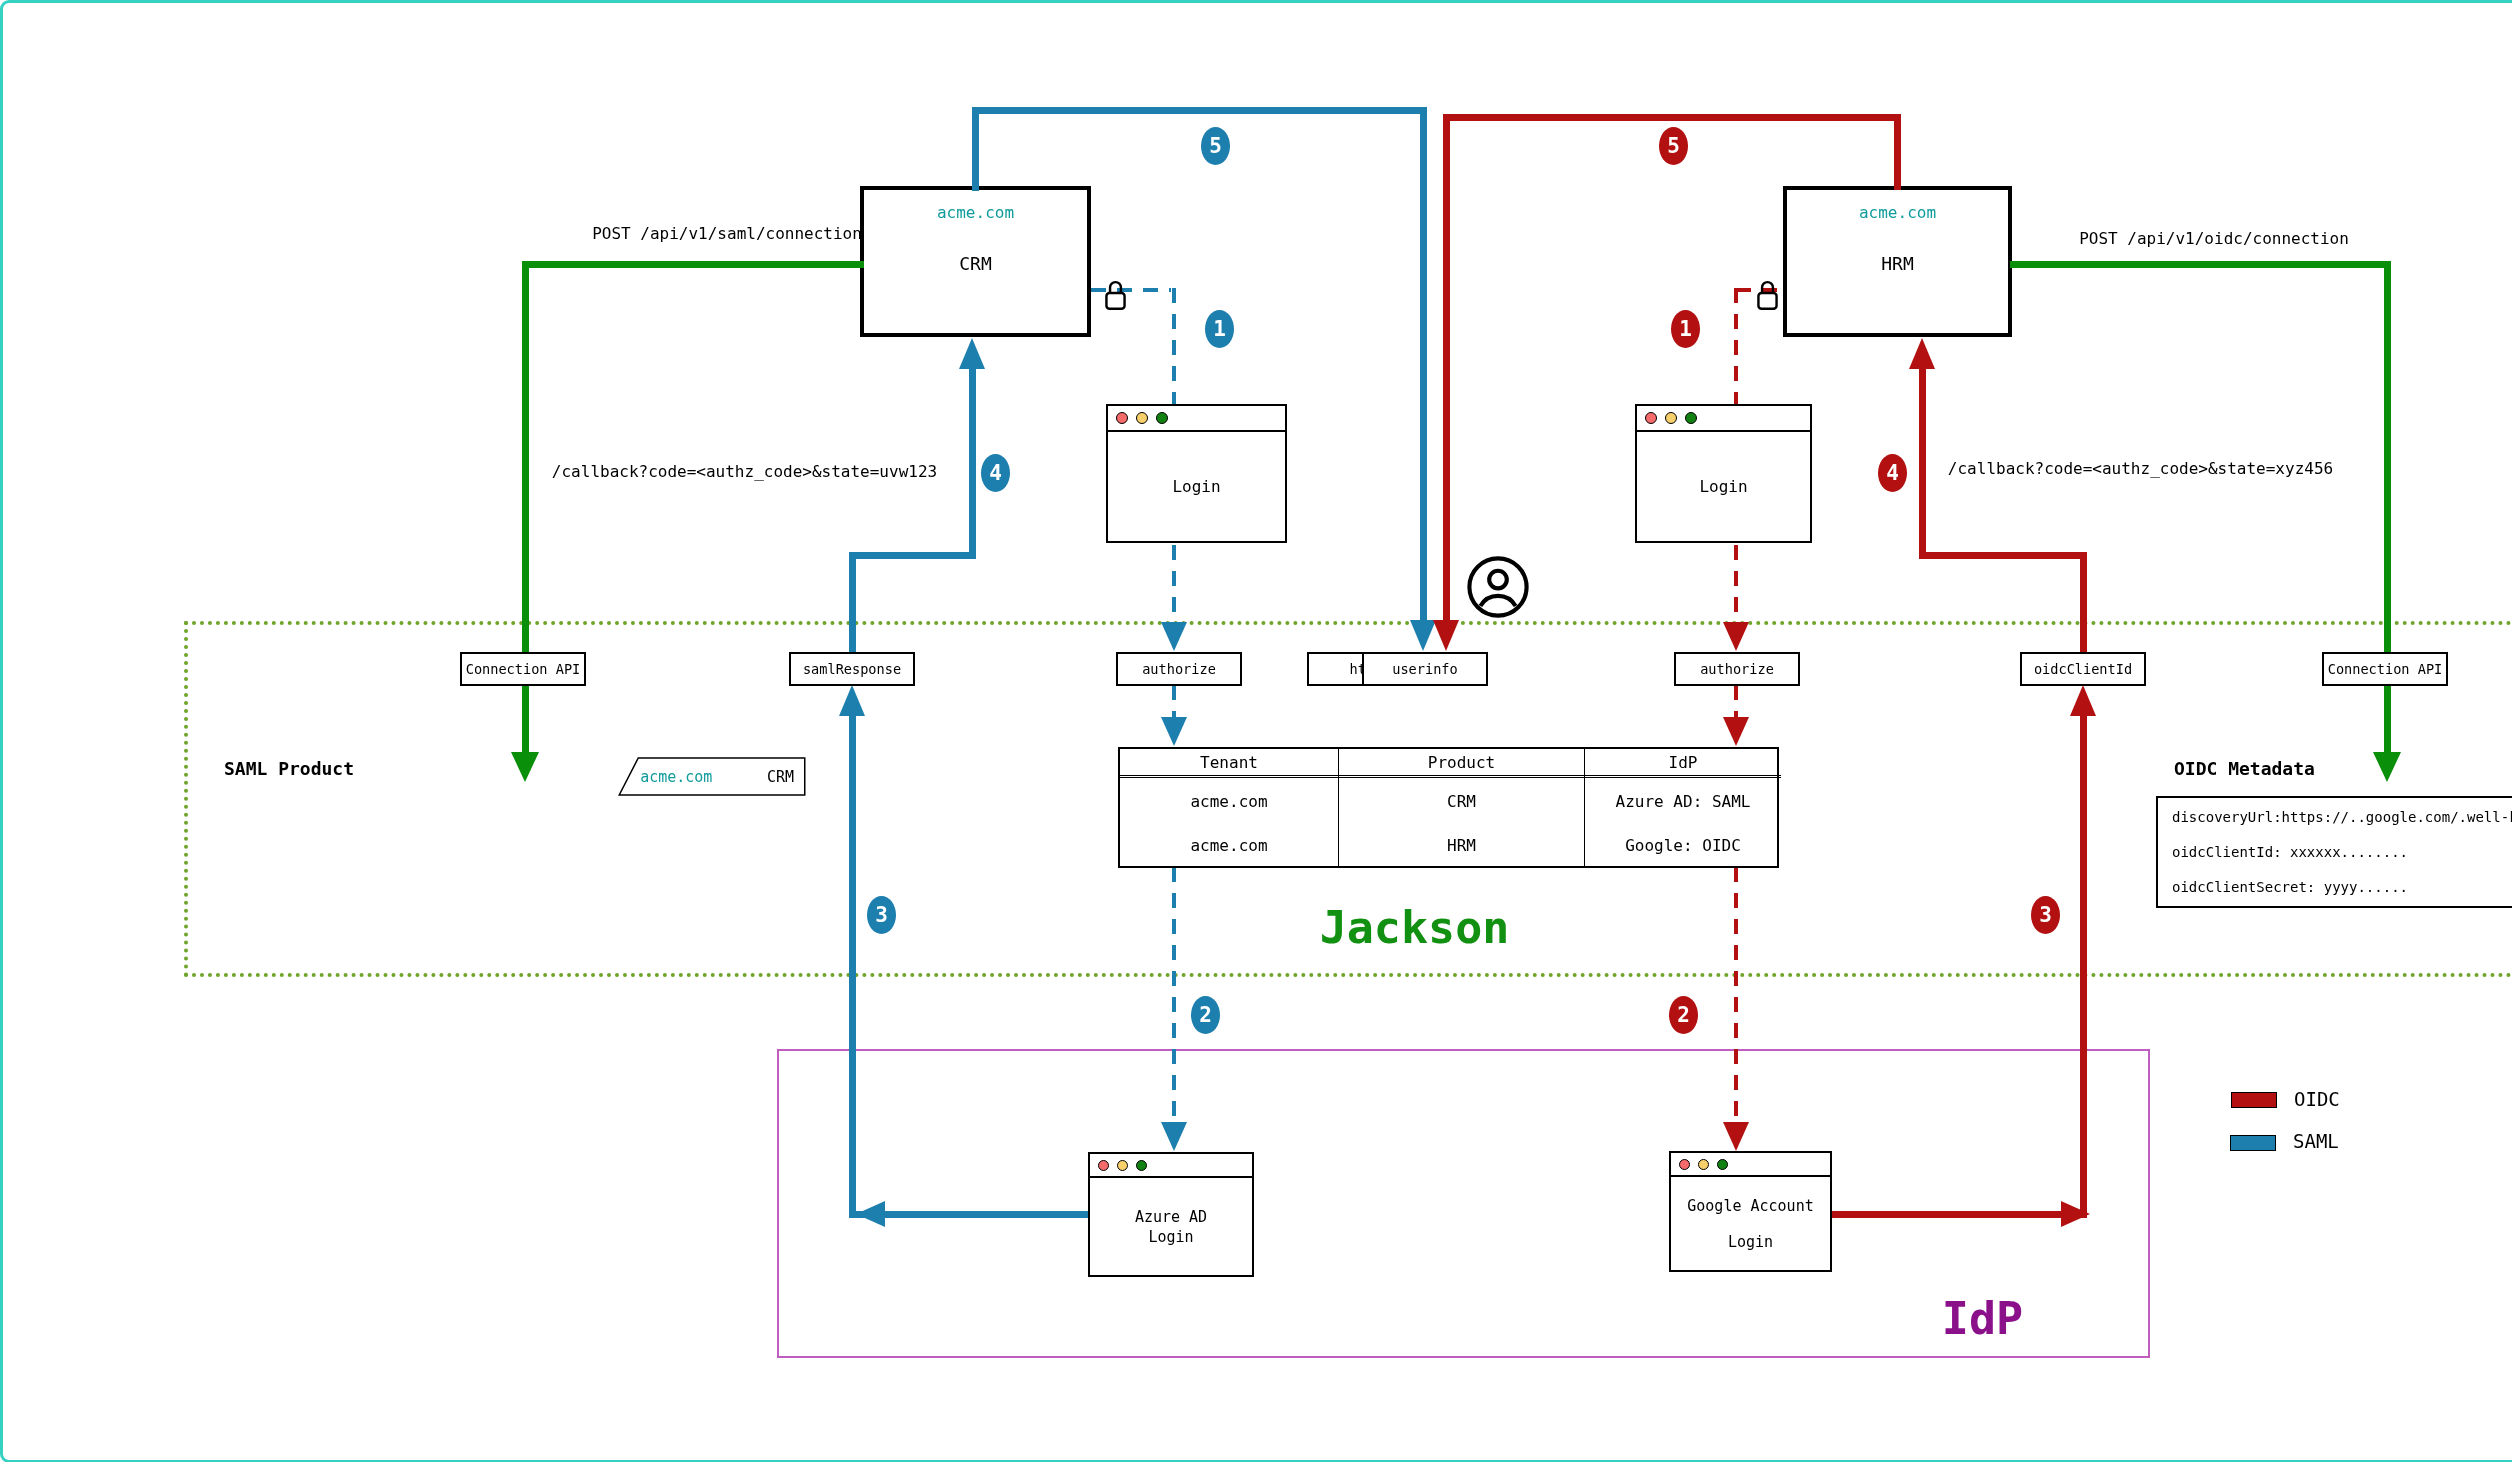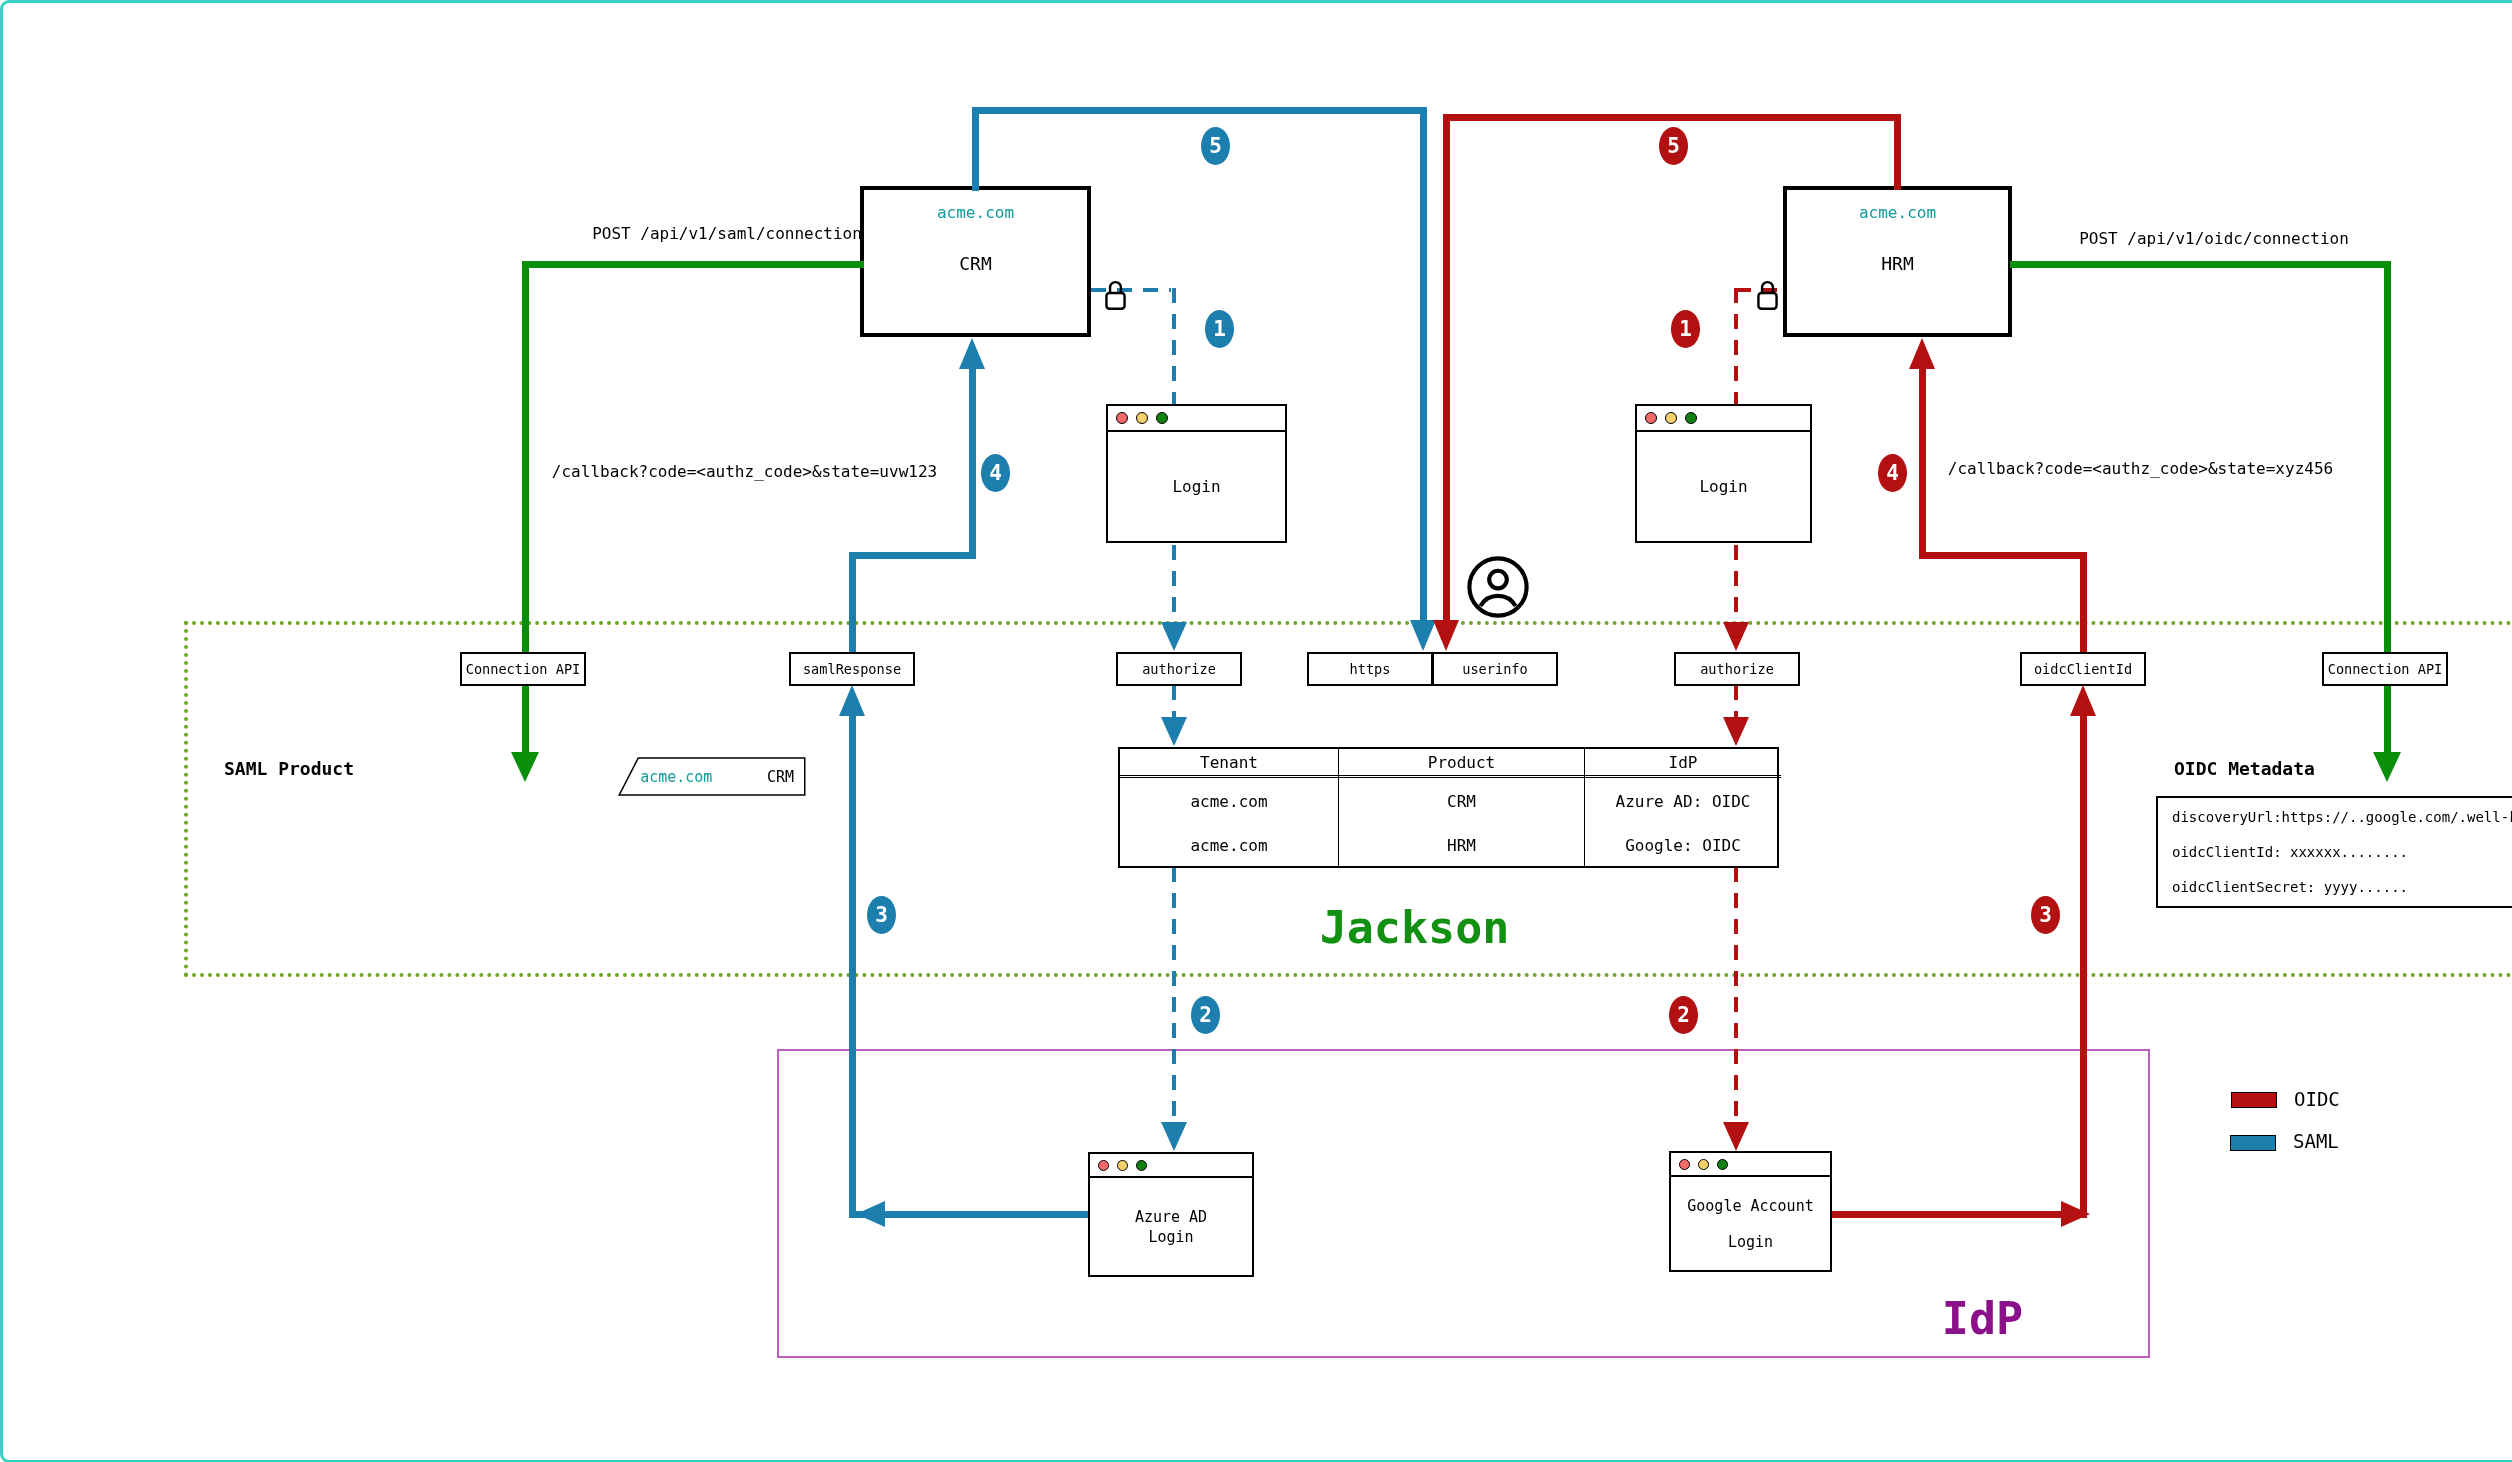--- a/index.html
+++ b/index.html
@@ -178,21 +178,21 @@
     </div>
   <div class="abs pill" style="left:786px;top:649px;">
       <span>samlResponse</span>
     </div>
   <div class="abs pill" style="left:1113px;top:649px;">
       <span>authorize</span>
     </div>
   <div class="abs pill" style="left:1304px;top:649px;">
       <span>https</span>
     </div>
-  <div class="abs pill" style="left:1429px;top:649px;">
+  <div class="abs pill" style="left:1359px;top:649px;">
       <span>userinfo</span>
     </div>
   <div class="abs pill" style="left:1671px;top:649px;">
       <span>authorize</span>
     </div>
   <div class="abs pill" style="left:2017px;top:649px;">
       <span>oidcClientId</span>
     </div>
   <div class="abs pill" style="left:2319px;top:649px;">
       <span>Connection API</span>
@@ -222,21 +222,21 @@
     <span class="docline" style="top:46px;font-size:14px;">oidcClientId: xxxxxx........</span>
     <span class="docline" style="top:81px;font-size:14px;">oidcClientSecret: yyyy......</span>
   </div>
 
   <div class="abs ctable" style="left:1115px;top:744px;width:661px;height:121px;">
     <div class="cell head">Tenant</div>
     <div class="cell head">Product</div>
     <div class="cell head last">IdP</div>
     <div class="cell">acme.com</div>
     <div class="cell">CRM</div>
-    <div class="cell last">Azure AD: OIDC</div>
+    <div class="cell last">Azure AD: SAML</div>
     <div class="cell">acme.com</div>
     <div class="cell">HRM</div>
     <div class="cell last">Google: OIDC</div>
   </div>
 
   <div class="abs region-label" style="left:1286px;top:898px;width:251px;color:#129012;">Jackson</div>
   <div class="abs region-label" style="left:1899px;top:1289px;width:161px;color:#8b118b;">IdP</div>
 
   <div class="abs window" style="left:1085px;top:1149px;width:166px;height:125px;">
     <div class="titlebar" style="height:22px;">

